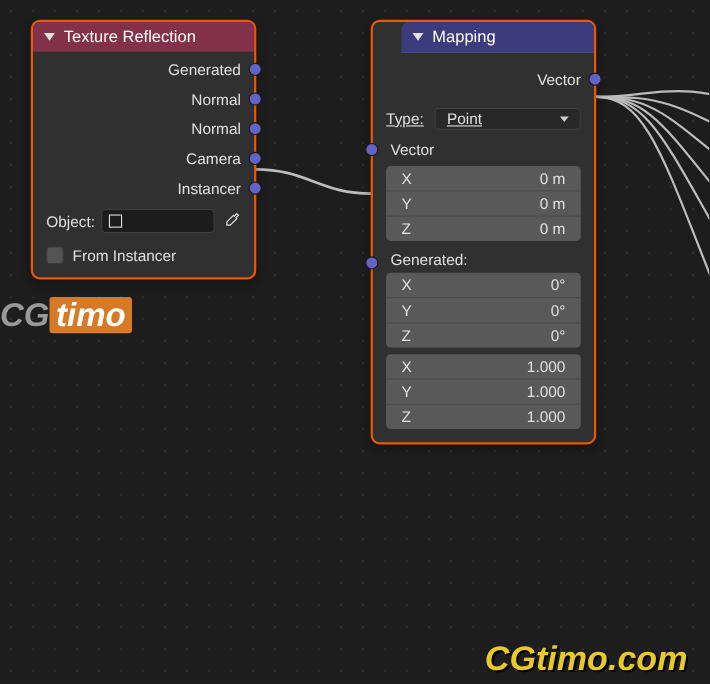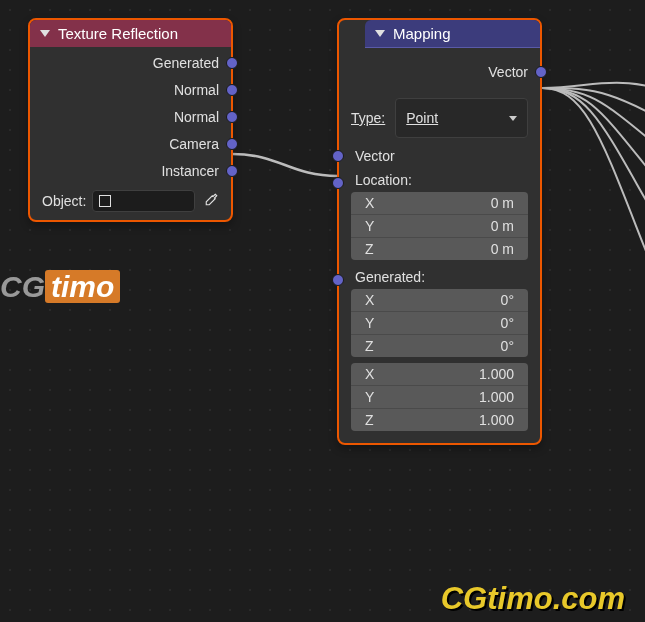--- a/index.html
+++ b/index.html
@@ -100,21 +100,21 @@
     align-items: center;
     gap: 10px;
     padding: 4px 12px;
     text-decoration: underline;
   }
   .dropdown {
     flex: 1;
     background: #282828;
     border: 1px solid #3f3f3f;
     border-radius: 4px;
-    height: 40px;
+    height: 20px;
     display: flex;
     align-items: center;
     justify-content: space-between;
     padding: 0 10px;
   }
   .dd-chevron {
     width: 0; height: 0;
     border-left: 4px solid transparent;
     border-right: 4px solid transparent;
     border-top: 5px solid #ccc;
@@ -214,20 +214,24 @@
     </div>
     <div class="obj-row">
       <span>Object:</span>
       <div class="obj-field">
         <span class="obj-icon"></span>
       </div>
       <svg class="eyedrop" viewBox="0 0 24 24">
         <path d="M19 3l2 2-3 3 1 1-8 8H7v-4l8-8 1 1 3-3z" fill="none" stroke="#e0e0e0" stroke-width="1.5"></path>
       </svg>
     </div>
+    <div class="check-row">
+      <span class="checkbox"></span>
+      <span>From Instancer</span>
+    </div>
   </div>
 </div>
 
 <div class="node" style="left:337px; top:18px; width:205px;">
   <div class="node-header hdr-blue">
     <span class="chevron"></span>
     <span>Mapping</span>
   </div>
   <div class="node-body">
     <div class="row out-row" style="min-height:44px;">
@@ -239,24 +243,20 @@
       <div class="dropdown">
         <span>Point</span>
         <span class="dd-chevron"></span>
       </div>
     </div>
     <div class="row">
       <span class="socket in"></span>
       <span style="margin-left:4px;">Vector</span>
     </div>
 
-    <div class="section-label">
-      <span class="socket in" style="top:8px;"></span>
-      <span>Location:</span>
-    </div>
     <div class="vec-group">
       <div class="vec-row">
           <span>X</span>
           <span>0 m</span>
         </div>
       <div class="vec-row">
           <span>Y</span>
           <span>0 m</span>
         </div>
       <div class="vec-row">

